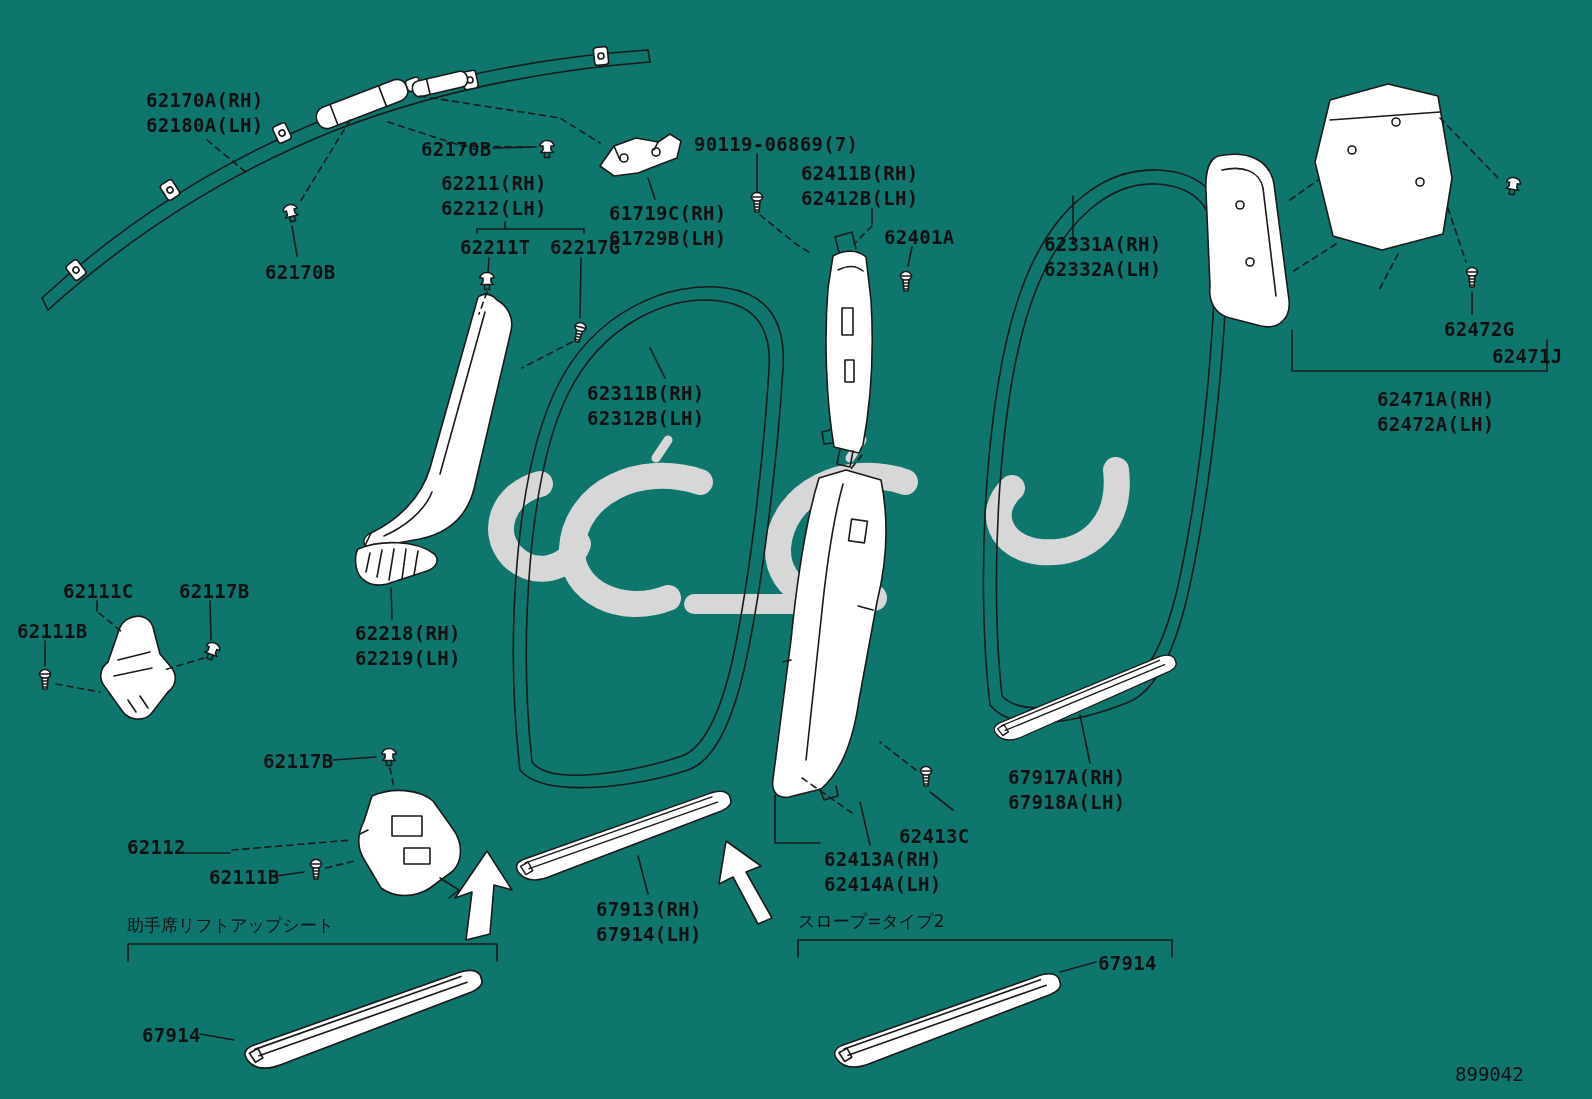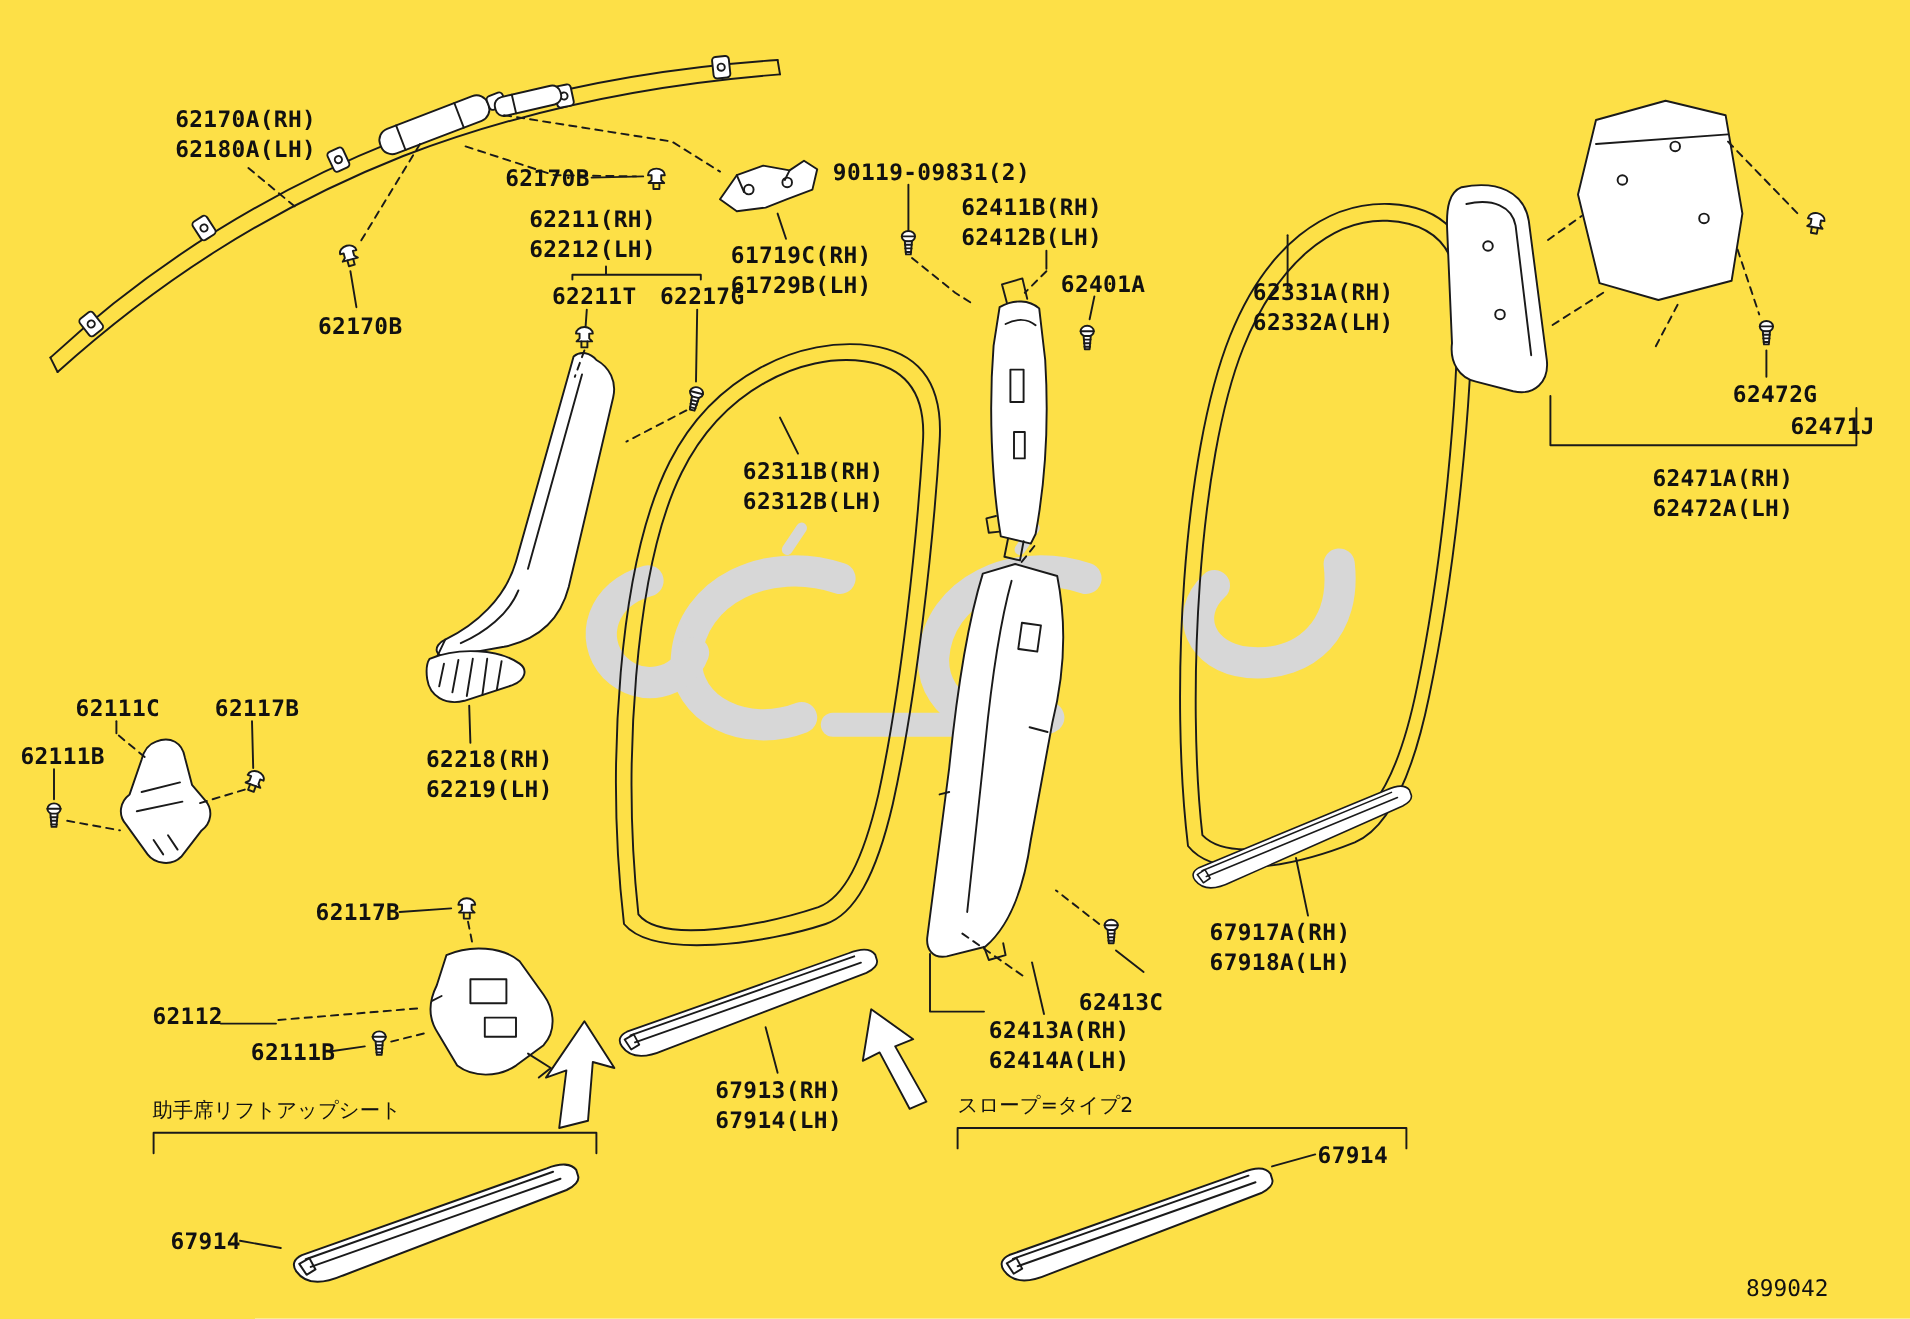--- a/index.html
+++ b/index.html
@@ -1,16 +1,16 @@
 <!DOCTYPE html>
 <html><head>
 <meta charset="utf-8">
 <style>
   html,body{margin:0;padding:0;background:#fff;}
-  .stage{position:relative;width:1592px;height:1099px;background:#fde047;overflow:hidden;
+  .stage{position:relative;width:1592px;height:1099px;background:#0f766e;overflow:hidden;
          font-family:"DejaVu Sans Mono", "Liberation Mono", monospace;}
   .stage svg{position:absolute;left:0;top:0;}
   .lbl{position:absolute;font:700 19px "DejaVu Sans Mono", monospace;color:#111;
        line-height:1.3;white-space:pre;letter-spacing:.3px;}
   .note{position:absolute;font:400 17px "DejaVu Sans", "Liberation Sans", sans-serif;
         color:#111;white-space:pre;text-align:center;}
   .code{position:absolute;font:400 19px "DejaVu Sans Mono", monospace;color:#111;}
 </style>
 </head>
 <body>
@@ -232,36 +232,36 @@
     </g>
     <g>
       <path d="M772,918 L746,872 L761,866 L726,841 L719,884 L733,877 L758,924 Z" fill="#fff"></path>
     </g>
   </g>
 </svg>
 
   <div class="lbl" style="left:146px;top:88px">62170A(RH)
 62180A(LH)</div>
   <div class="lbl" style="left:421px;top:137px">62170B</div>
-  <div class="lbl" style="left:694px;top:132px">90119-09831(2)</div>
+  <div class="lbl" style="left:694px;top:132px">90119-06869(7)</div>
   <div class="lbl" style="left:441px;top:171px">62211(RH)
 62212(LH)</div>
   <div class="lbl" style="left:801px;top:161px">62411B(RH)
 62412B(LH)</div>
   <div class="lbl" style="left:609px;top:201px">61719C(RH)
 61729B(LH)</div>
   <div class="lbl" style="left:884px;top:225px">62401A</div>
   <div class="lbl" style="left:460px;top:235px">62211T</div>
   <div class="lbl" style="left:550px;top:235px">62217G</div>
   <div class="lbl" style="left:265px;top:260px">62170B</div>
   <div class="lbl" style="left:1044px;top:232px">62331A(RH)
 62332A(LH)</div>
   <div class="lbl" style="left:1444px;top:317px">62472G</div>
   <div class="lbl" style="left:1492px;top:344px">62471J</div>
-  <div class="lbl" style="left:619px;top:381px">62311B(RH)
+  <div class="lbl" style="left:587px;top:381px">62311B(RH)
 62312B(LH)</div>
   <div class="lbl" style="left:1377px;top:387px">62471A(RH)
 62472A(LH)</div>
   <div class="lbl" style="left:63px;top:579px">62111C</div>
   <div class="lbl" style="left:179px;top:579px">62117B</div>
   <div class="lbl" style="left:17px;top:619px">62111B</div>
   <div class="lbl" style="left:355px;top:621px">62218(RH)
 62219(LH)</div>
   <div class="lbl" style="left:263px;top:749px">62117B</div>
   <div class="lbl" style="left:1008px;top:765px">67917A(RH)

